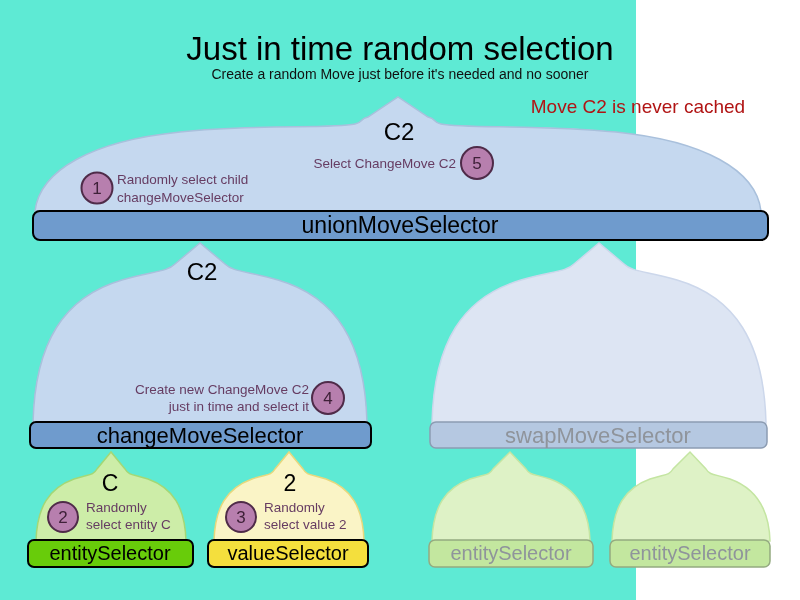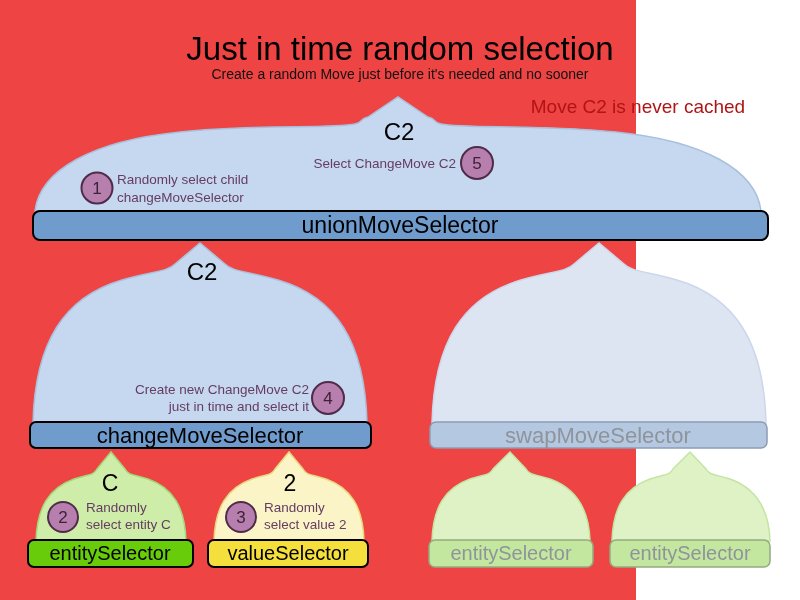--- a/index.html
+++ b/index.html
@@ -1,16 +1,16 @@
 <!DOCTYPE html>
 <html><head>
 <meta charset="utf-8">
 <style>
   html, body { margin: 0; padding: 0; background: #ffffff; }
-  .canvas-wrap { width: 636px; height: 600px; position: relative; background: #ef4444; }
+  .canvas-wrap { width: 636px; height: 600px; position: relative; background: #5eead4; }
   svg { display: block; }
   text {
     font-family: "Liberation Sans", "DejaVu Sans", sans-serif;
     fill: #000000;
   }
   .title       { font-size: 33px; }
   .subtitle    { font-size: 14px; fill: #111111; }
   .note        { font-size: 19px; fill: #b11414; }
   .output-big  { font-size: 24px; }
   .output-mid  { font-size: 23px; }

